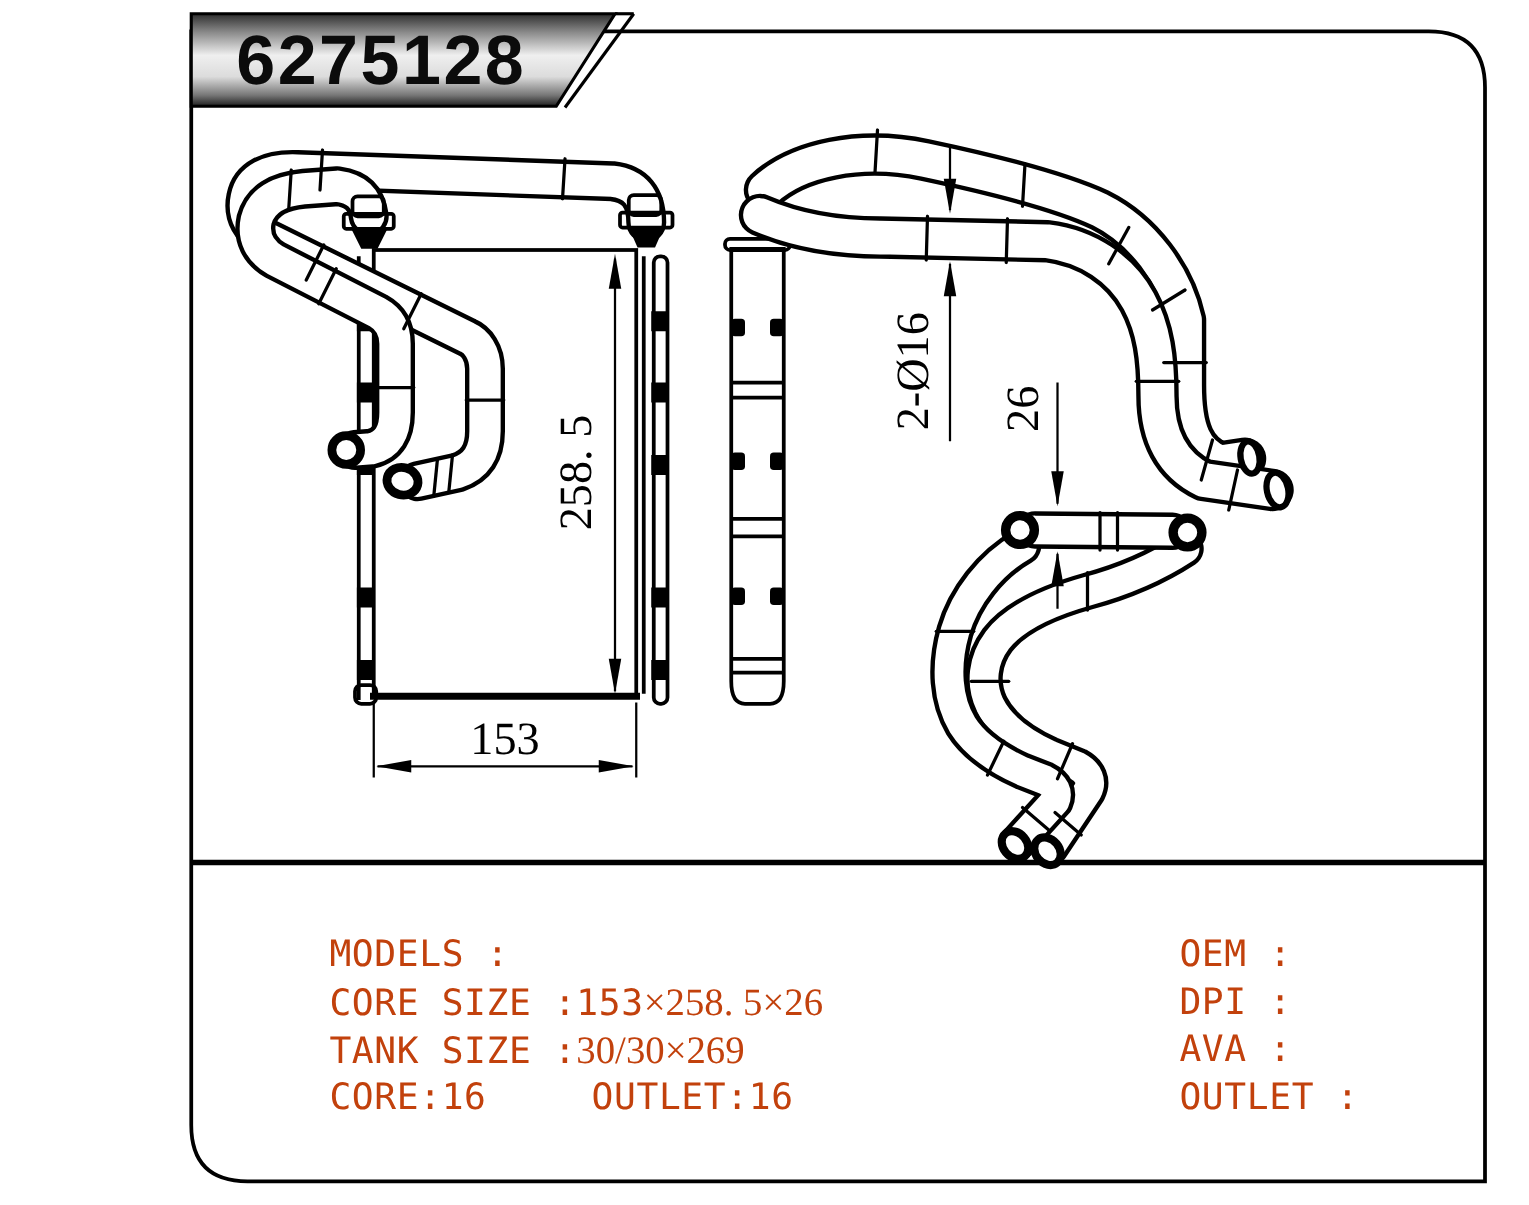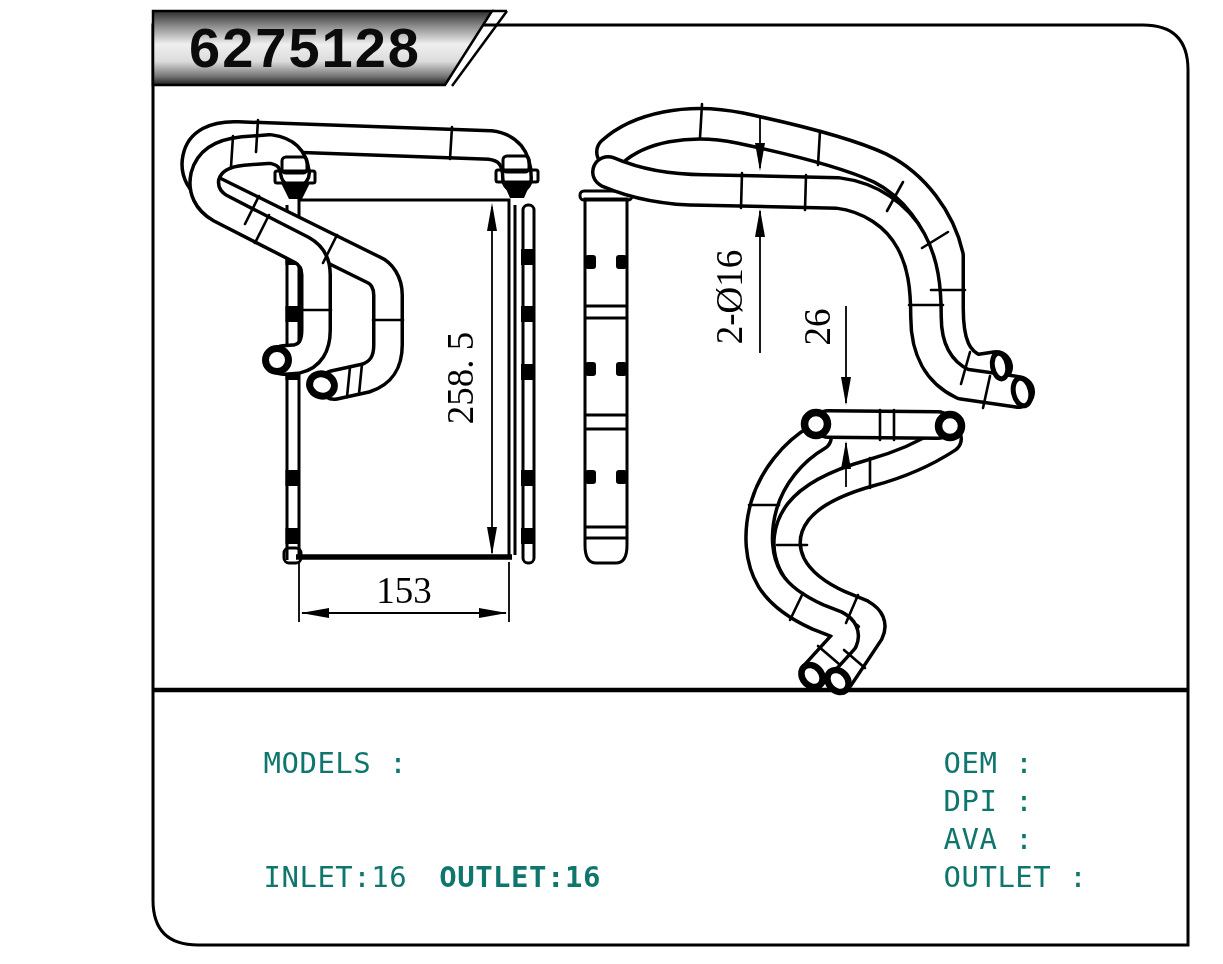--- a/index.html
+++ b/index.html
@@ -14,24 +14,24 @@
   .po2{fill:none;stroke:#000;stroke-width:34;stroke-linecap:round;stroke-linejoin:round;}
   .pi2{fill:none;stroke:#fff;stroke-width:27;stroke-linecap:round;stroke-linejoin:round;}
   .po3{fill:none;stroke:#000;stroke-width:30;stroke-linecap:round;stroke-linejoin:round;}
   .pi3{fill:none;stroke:#fff;stroke-width:23;stroke-linecap:round;stroke-linejoin:round;}
   .tk{stroke:#000;stroke-width:2.6;fill:none;stroke-linecap:round;}
   .dim{stroke:#000;stroke-width:1.8;fill:none;}
   .arr{fill:#000;stroke:none;}
   .dimtxt{font-family:"Liberation Serif", serif;font-size:37px;fill:#000;}
   .badgetxt{font-family:"Liberation Sans", sans-serif;font-size:56px;font-weight:bold;
             letter-spacing:2px;fill:#0b0b0b;}
-  .spec-row{position:absolute;white-space:pre;color:#0f766e;}
+  .spec-row{position:absolute;white-space:pre;color:#c2410c;}
   .m{font-family:"DejaVu Sans Mono", monospace;font-size:29px;letter-spacing:0.5px;}
   .s{font-family:"Liberation Serif", serif;font-size:31px;}
-  .gap{margin-left:32px;font-weight:bold;}
+  .gap{margin-left:84px;}
 </style>
 </head>
 <body>
 
 <div id="stage">
 
 <svg id="art" viewBox="0 0 1223 964">
   <defs>
     <linearGradient id="metal" x1="0" y1="0" x2="0" y2="1">
       <stop offset="0" stop-color="#2e2e2e"></stop>
@@ -186,22 +186,28 @@
     <polygon points="153,11 492,11 445,85 153,85" fill="url(#metal)" stroke="#000" stroke-width="2.5"></polygon>
     <line x1="492" y1="11" x2="507" y2="11" stroke="#000" stroke-width="2.5"></line>
     <line x1="507" y1="11" x2="452" y2="86" stroke="#000" stroke-width="2.5"></line>
     <text class="badgetxt" x="305" y="67" text-anchor="middle">6275128</text>
   </g>
 </svg>
 
   <div class="spec-row" style="left:225px;top:727px;">
     <span class="m">MODELS :</span>
   </div>
+  <div class="spec-row" style="left:225px;top:765px;">
+    <span class="m">CORE SIZE :</span><span class="m">153</span><span class="s">×258. 5×26</span>
+  </div>
+  <div class="spec-row" style="left:225px;top:803px;">
+    <span class="m">TANK SIZE :</span><span class="s">30/30×269</span>
+  </div>
   <div class="spec-row" style="left:225px;top:841px;">
-    <span class="m">INLET:16</span><span class="m gap">OUTLET:16</span>
+    <span class="m">CORE:16</span><span class="m gap">OUTLET:16</span>
   </div>
   <div class="spec-row" style="left:905px;top:727px;">
     <span class="m">OEM :</span>
   </div>
   <div class="spec-row" style="left:905px;top:803px;">
     <span class="m">AVA :</span>
   </div>
   <div class="spec-row" style="left:905px;top:765px;">
     <span class="m">DPI :</span>
   </div>

